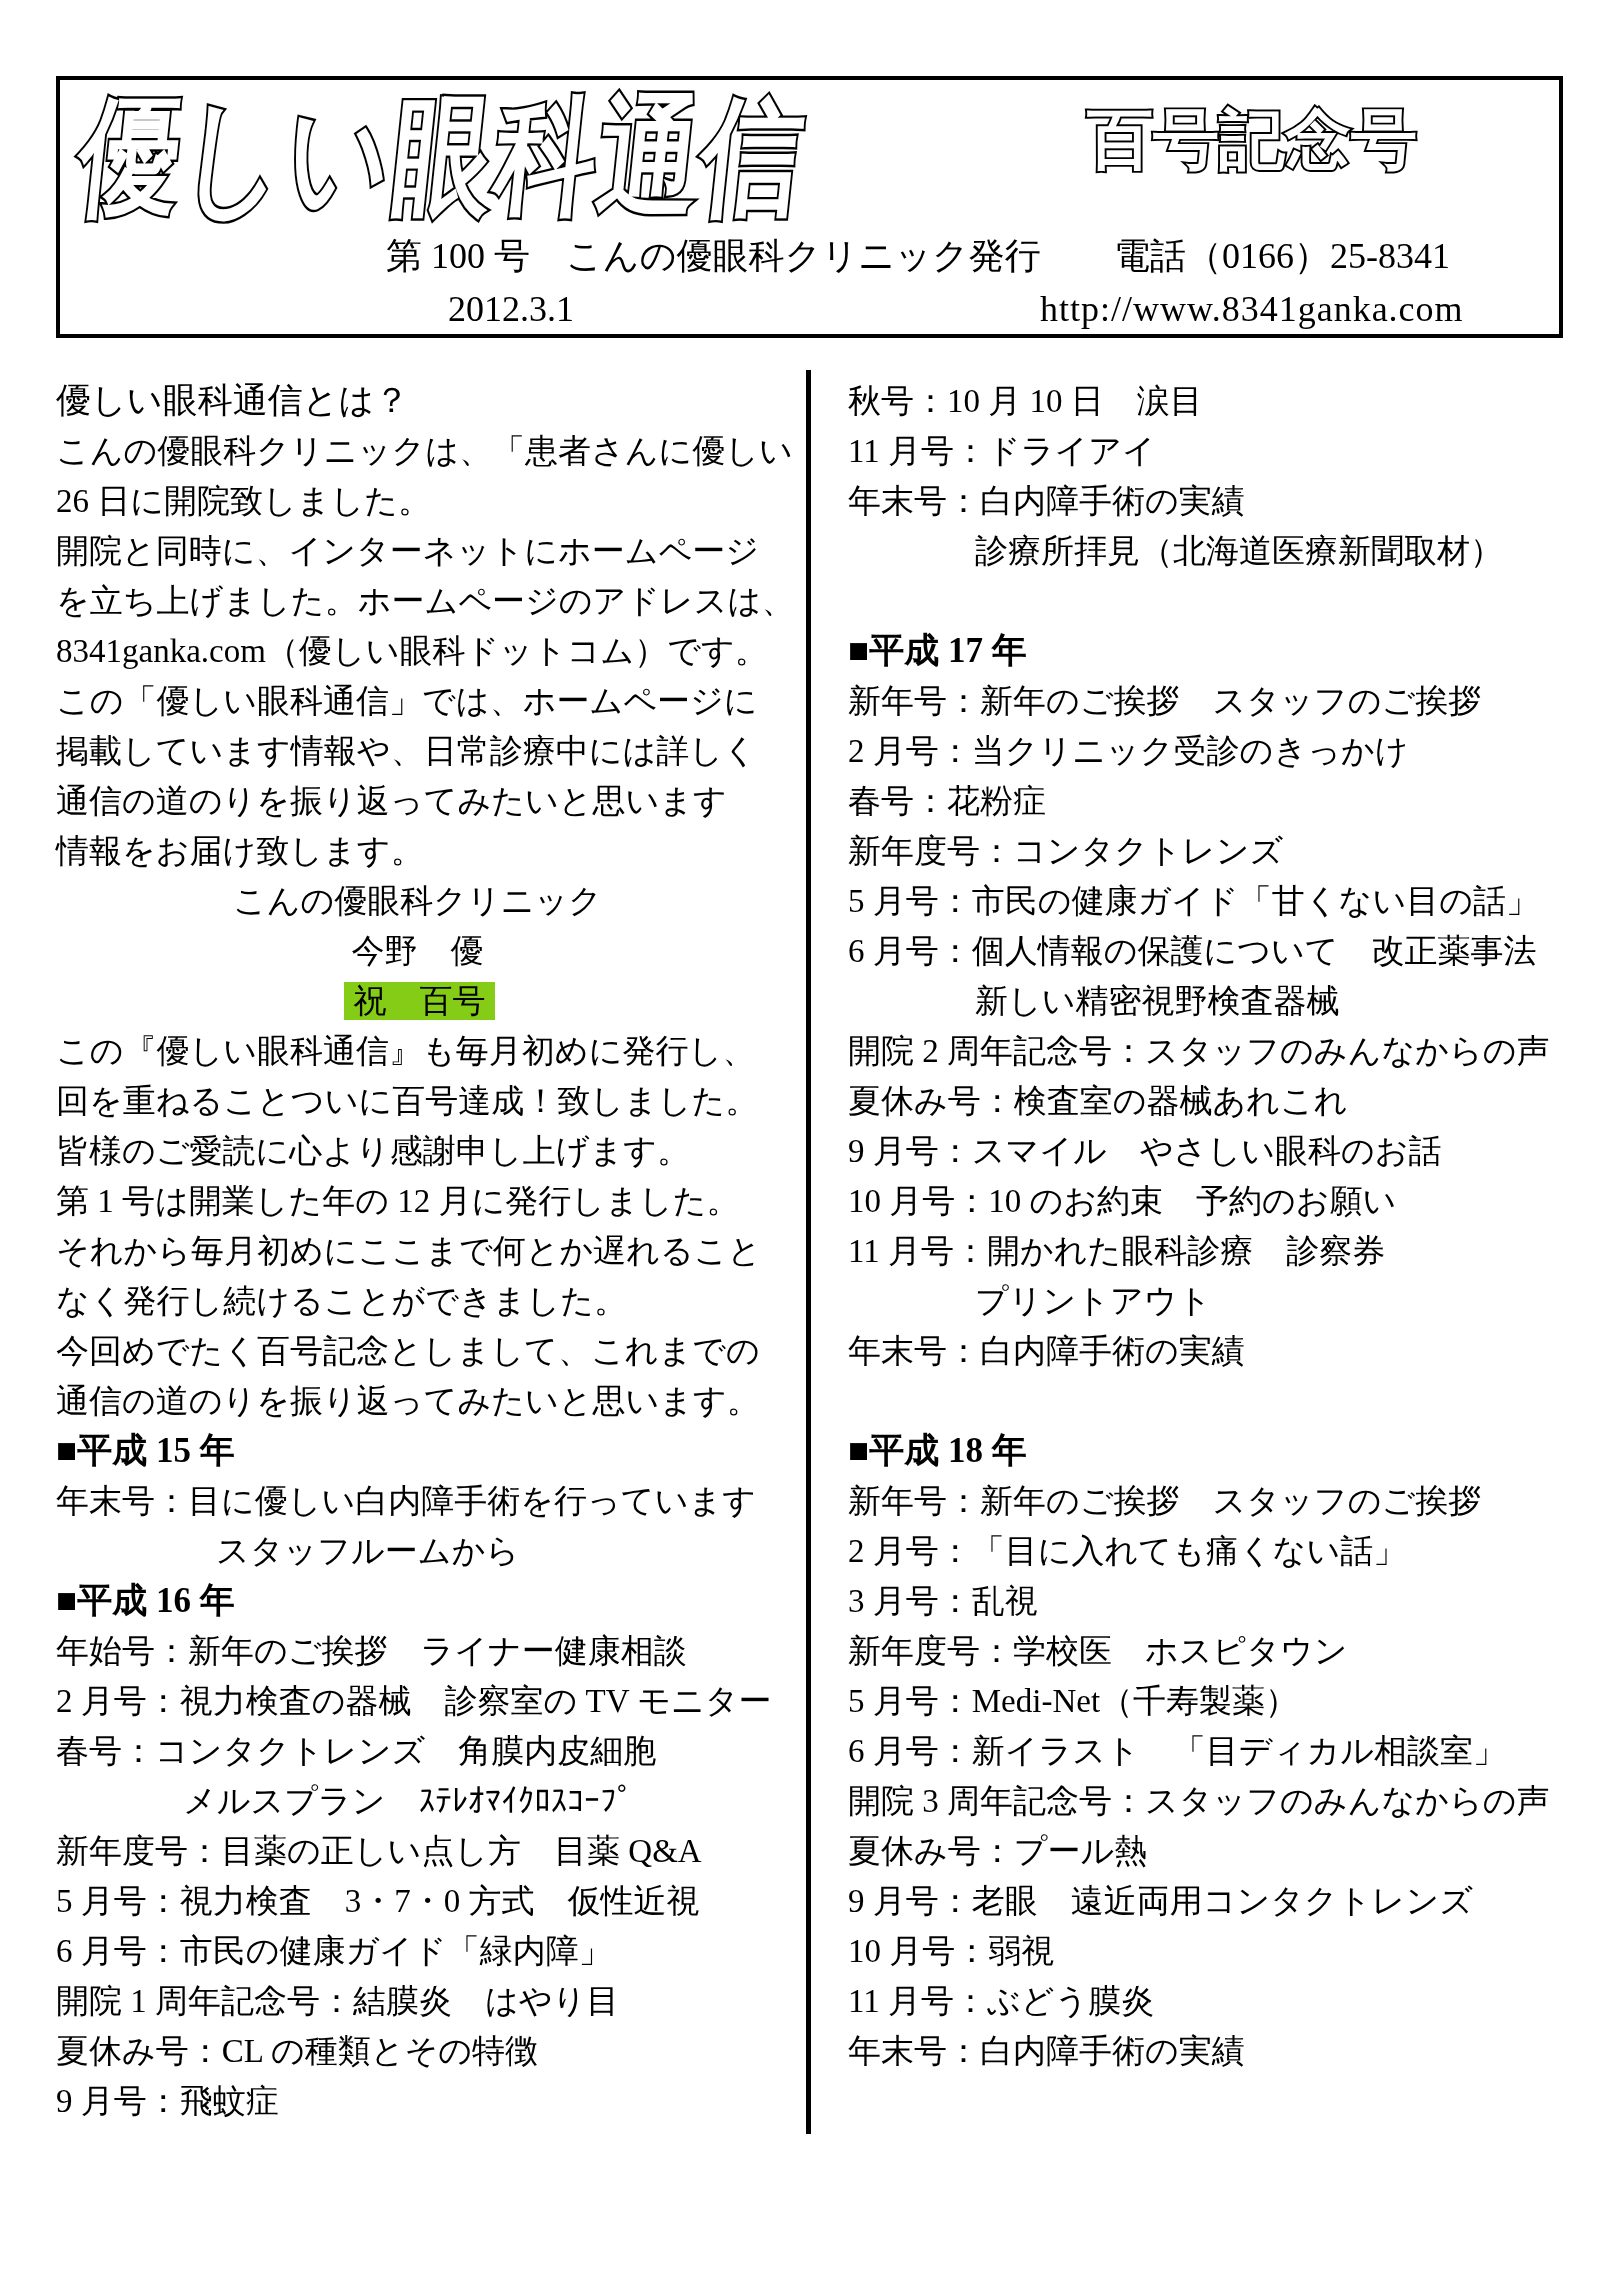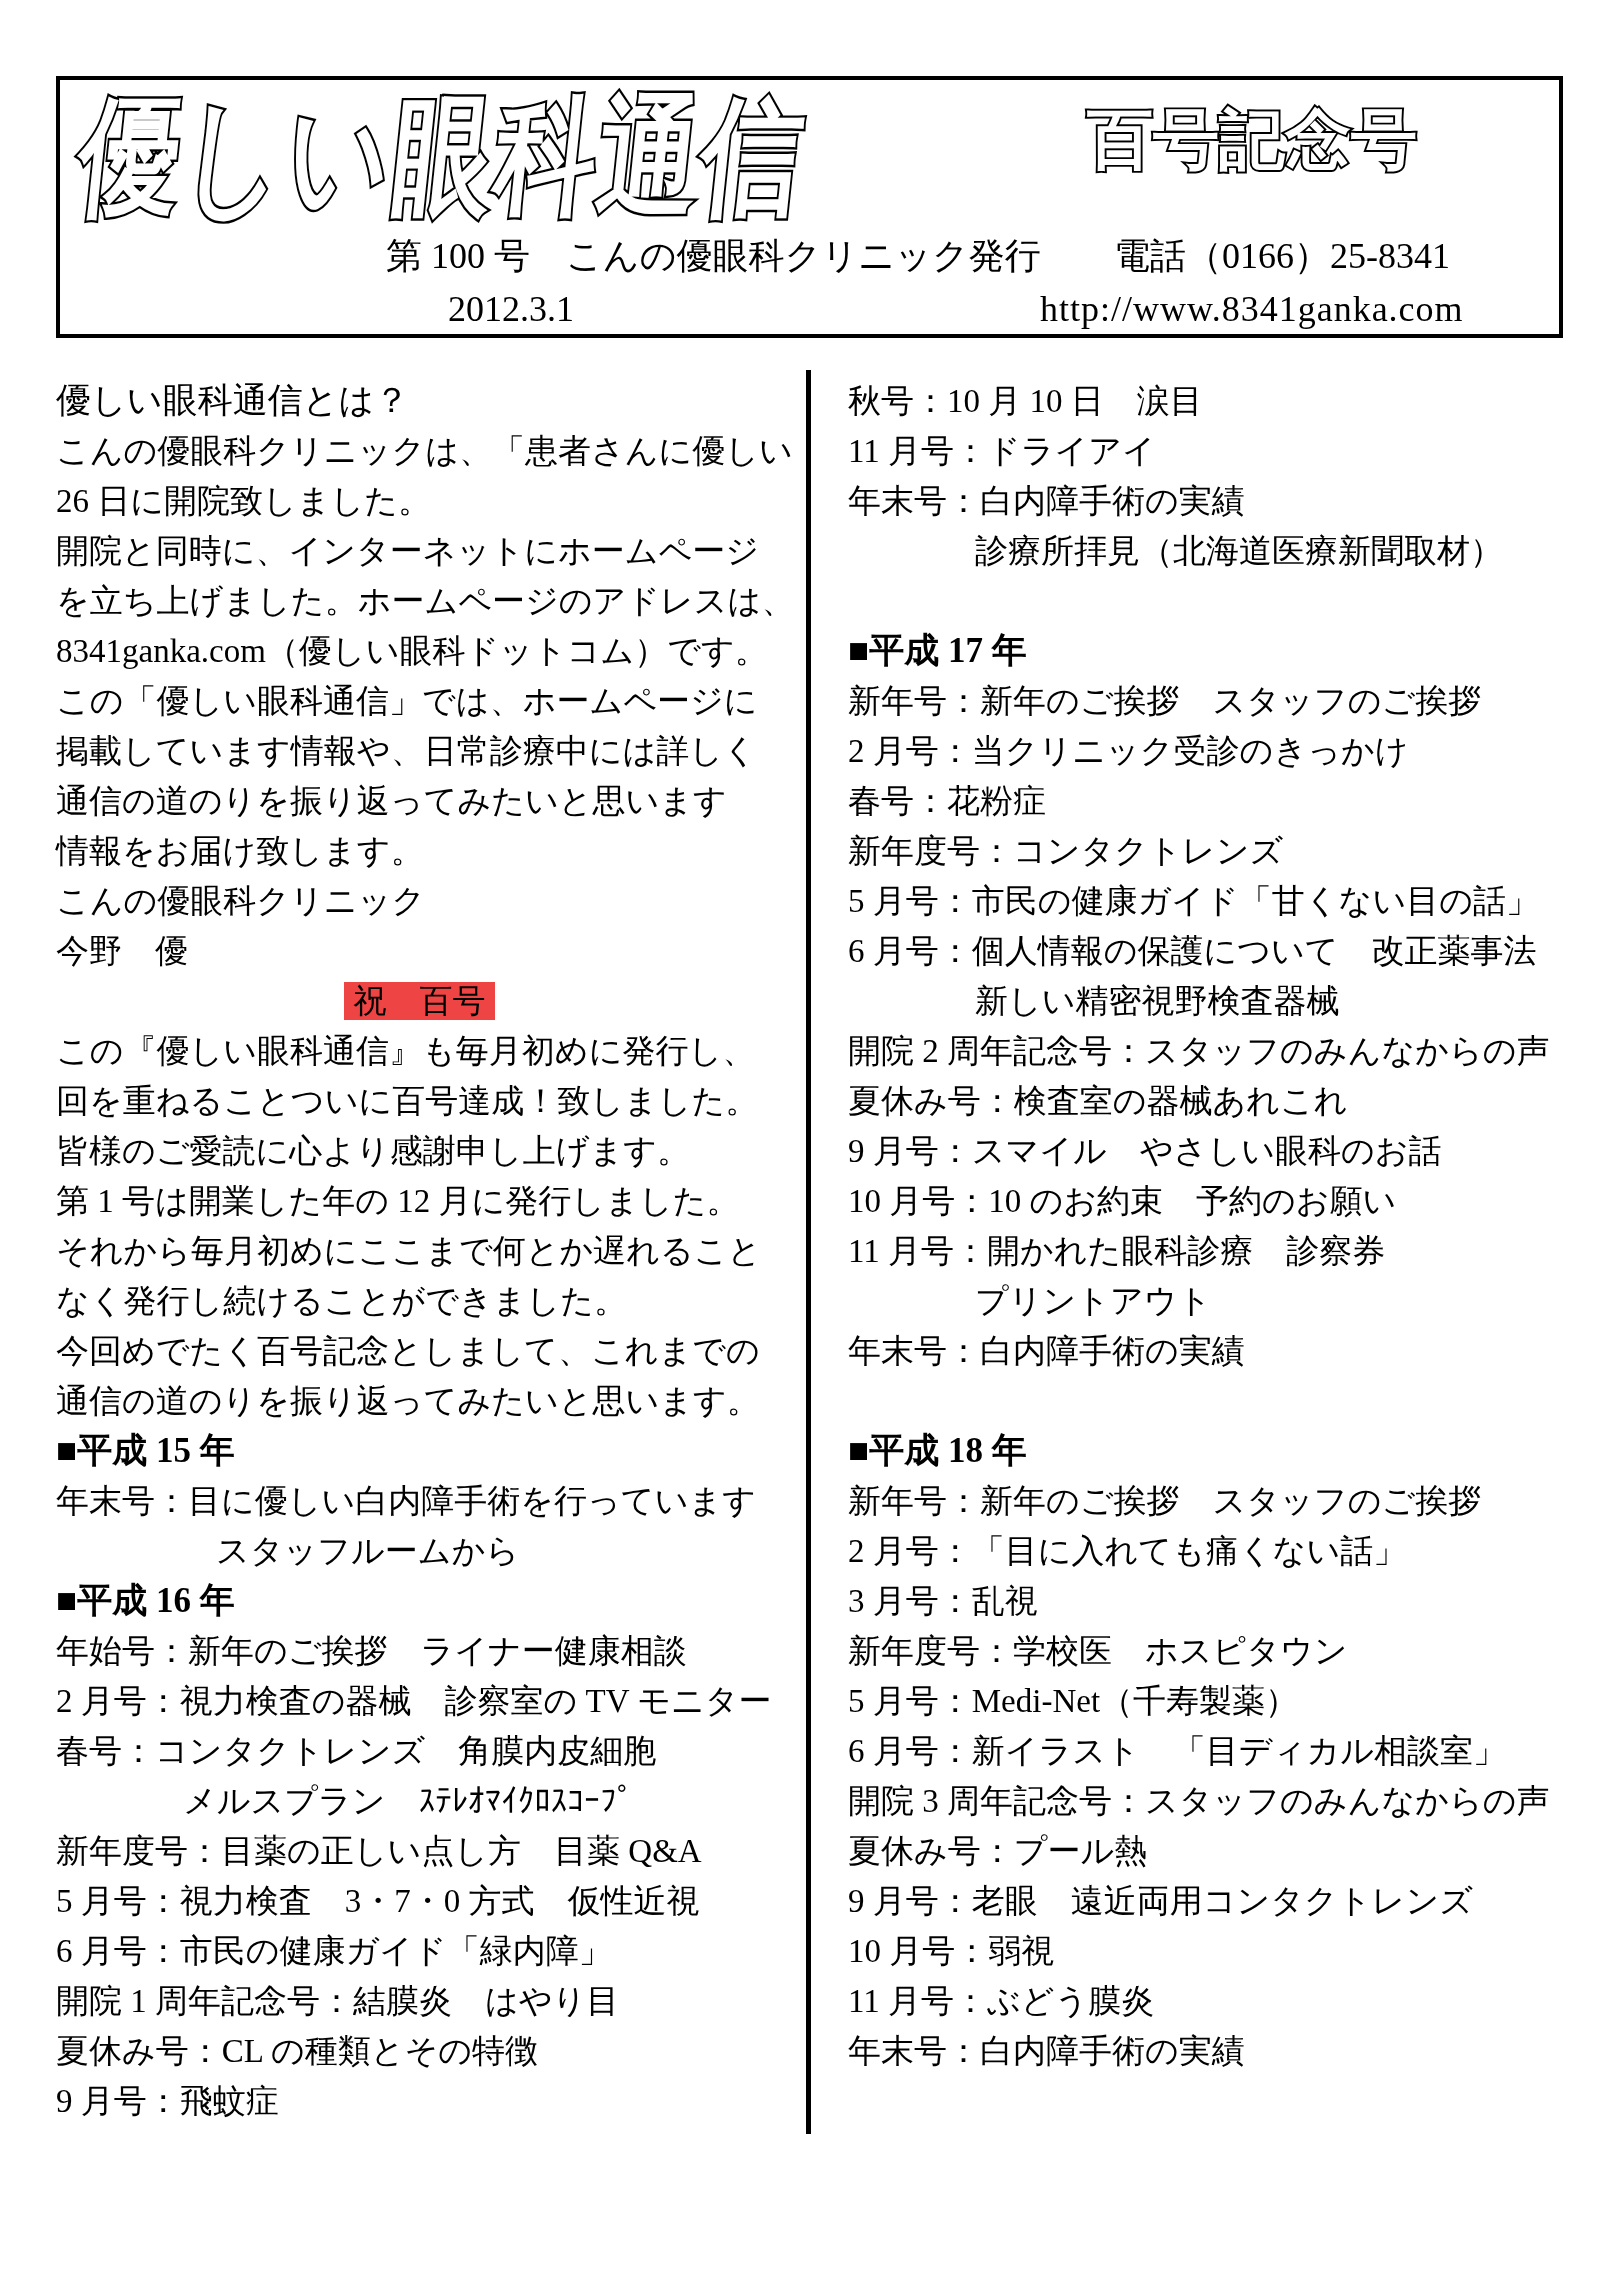--- a/index.html
+++ b/index.html
@@ -33,25 +33,25 @@
 
   .divider{position:absolute;left:806px;top:370px;width:4.9px;height:1764px;background:#000}
 
   .col{position:absolute;top:376px}
   .col-left{left:56px;width:727px}
   .col-right{left:848px;width:751px}
 
   .line{height:50px;line-height:50px;font-size:33px;white-space:nowrap}
   .head{font-weight:normal;font-size:35px}
   .sec{font-weight:bold;font-size:35px}
-  .right{text-align:left;padding-right:3.9px}
+  .right{text-align:center;padding-right:3.9px}
   .indent-sub{padding-left:127px}
   .indent-staff{padding-left:160px}
   .celebrate{text-align:center}
-  .hl{background:#ef4444;padding:1px 9.8px}
+  .hl{background:#84cc16;padding:1px 9.8px}
 </style>
 </head>
 <body>
 
 <div class="page">
 
   <div class="header-box">
     <div class="title">優しい眼科通信</div>
     <div class="badge">百号記念号</div>
     <div class="hline pos-issue">第 100 号　こんの優眼科クリニック発行</div>

